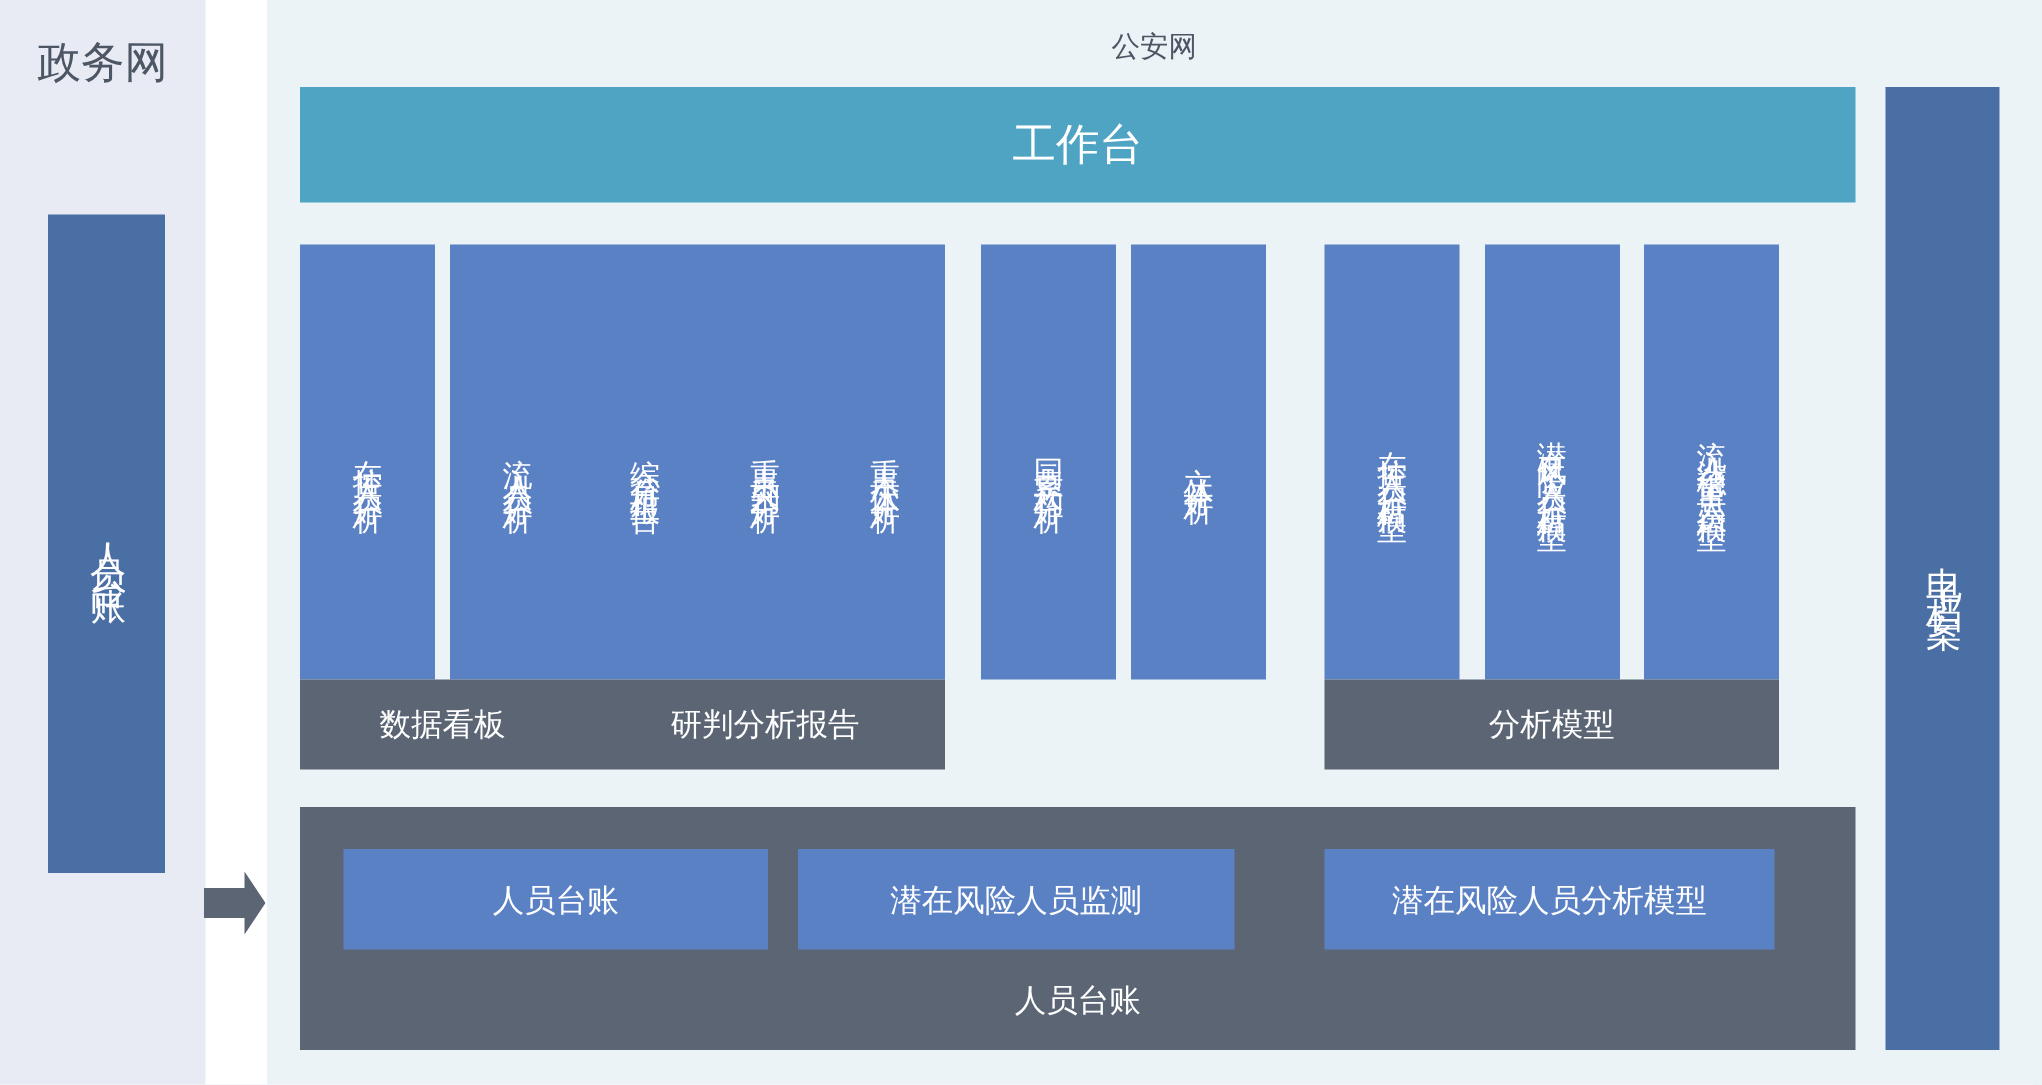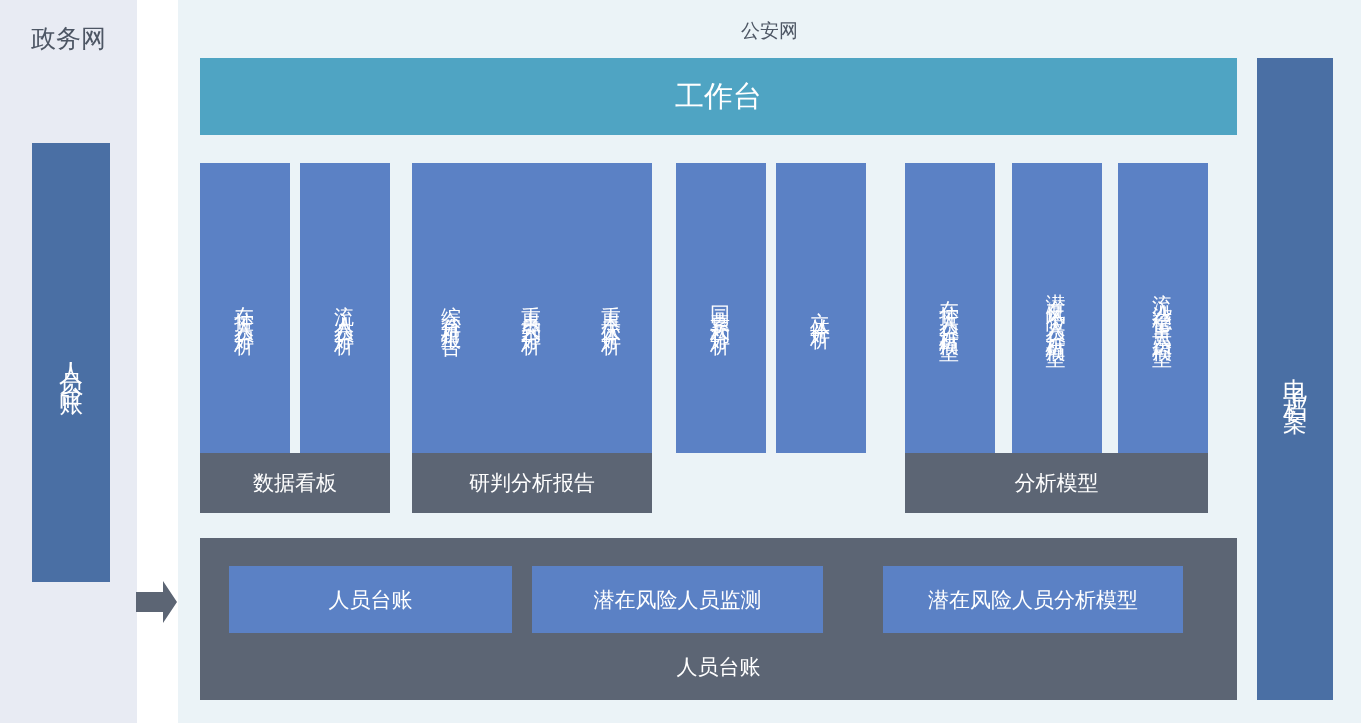--- a/index.html
+++ b/index.html
@@ -18,21 +18,21 @@
     font-family:"Liberation Sans","DejaVu Sans",sans-serif;
     background:#ffffff;
     overflow:hidden;
   }
   .left-panel{
     position:absolute;left:0;top:0;width:137px;height:723px;
     background:var(--left-panel-bg);
   }
   .left-title{
     position:absolute;top:22px;left:0;width:137px;
-    text-align:center;font-size:25px;color:var(--title-color);
+    text-align:center;font-size:29px;color:var(--title-color);
   }
   .left-bar{
     position:absolute;left:32px;top:143px;width:78px;height:439px;
     background:var(--side-blue);
     display:flex;align-items:center;justify-content:center;
   }
   .vtext{
     writing-mode:vertical-rl;text-orientation:upright;
     color:#ffffff;
   }
@@ -52,21 +52,21 @@
     position:absolute;left:22px;top:58px;width:1037px;height:77px;
     background:var(--teal);
     display:flex;align-items:center;justify-content:center;
     color:#ffffff;font-size:29px;
   }
   .groups-row{
     position:absolute;left:22px;top:163px;width:1037px;height:350px;
     display:flex;
   }
   .group{display:flex;flex-direction:column;}
-  .group-1{width:190px;margin-right:22px;text-align:right;}
+  .group-1{width:190px;text-align:right;}
   .group-2{width:240px;margin-right:24px;}
   .group-3{width:190px;margin-right:22px;}
   .group-4{width:303px;margin-left:17px;}
   .cols{
     height:290px;display:flex;justify-content:space-between;
   }
   .col{
     width:90px;height:290px;background:var(--col-blue);
     display:flex;align-items:center;justify-content:center;
   }

